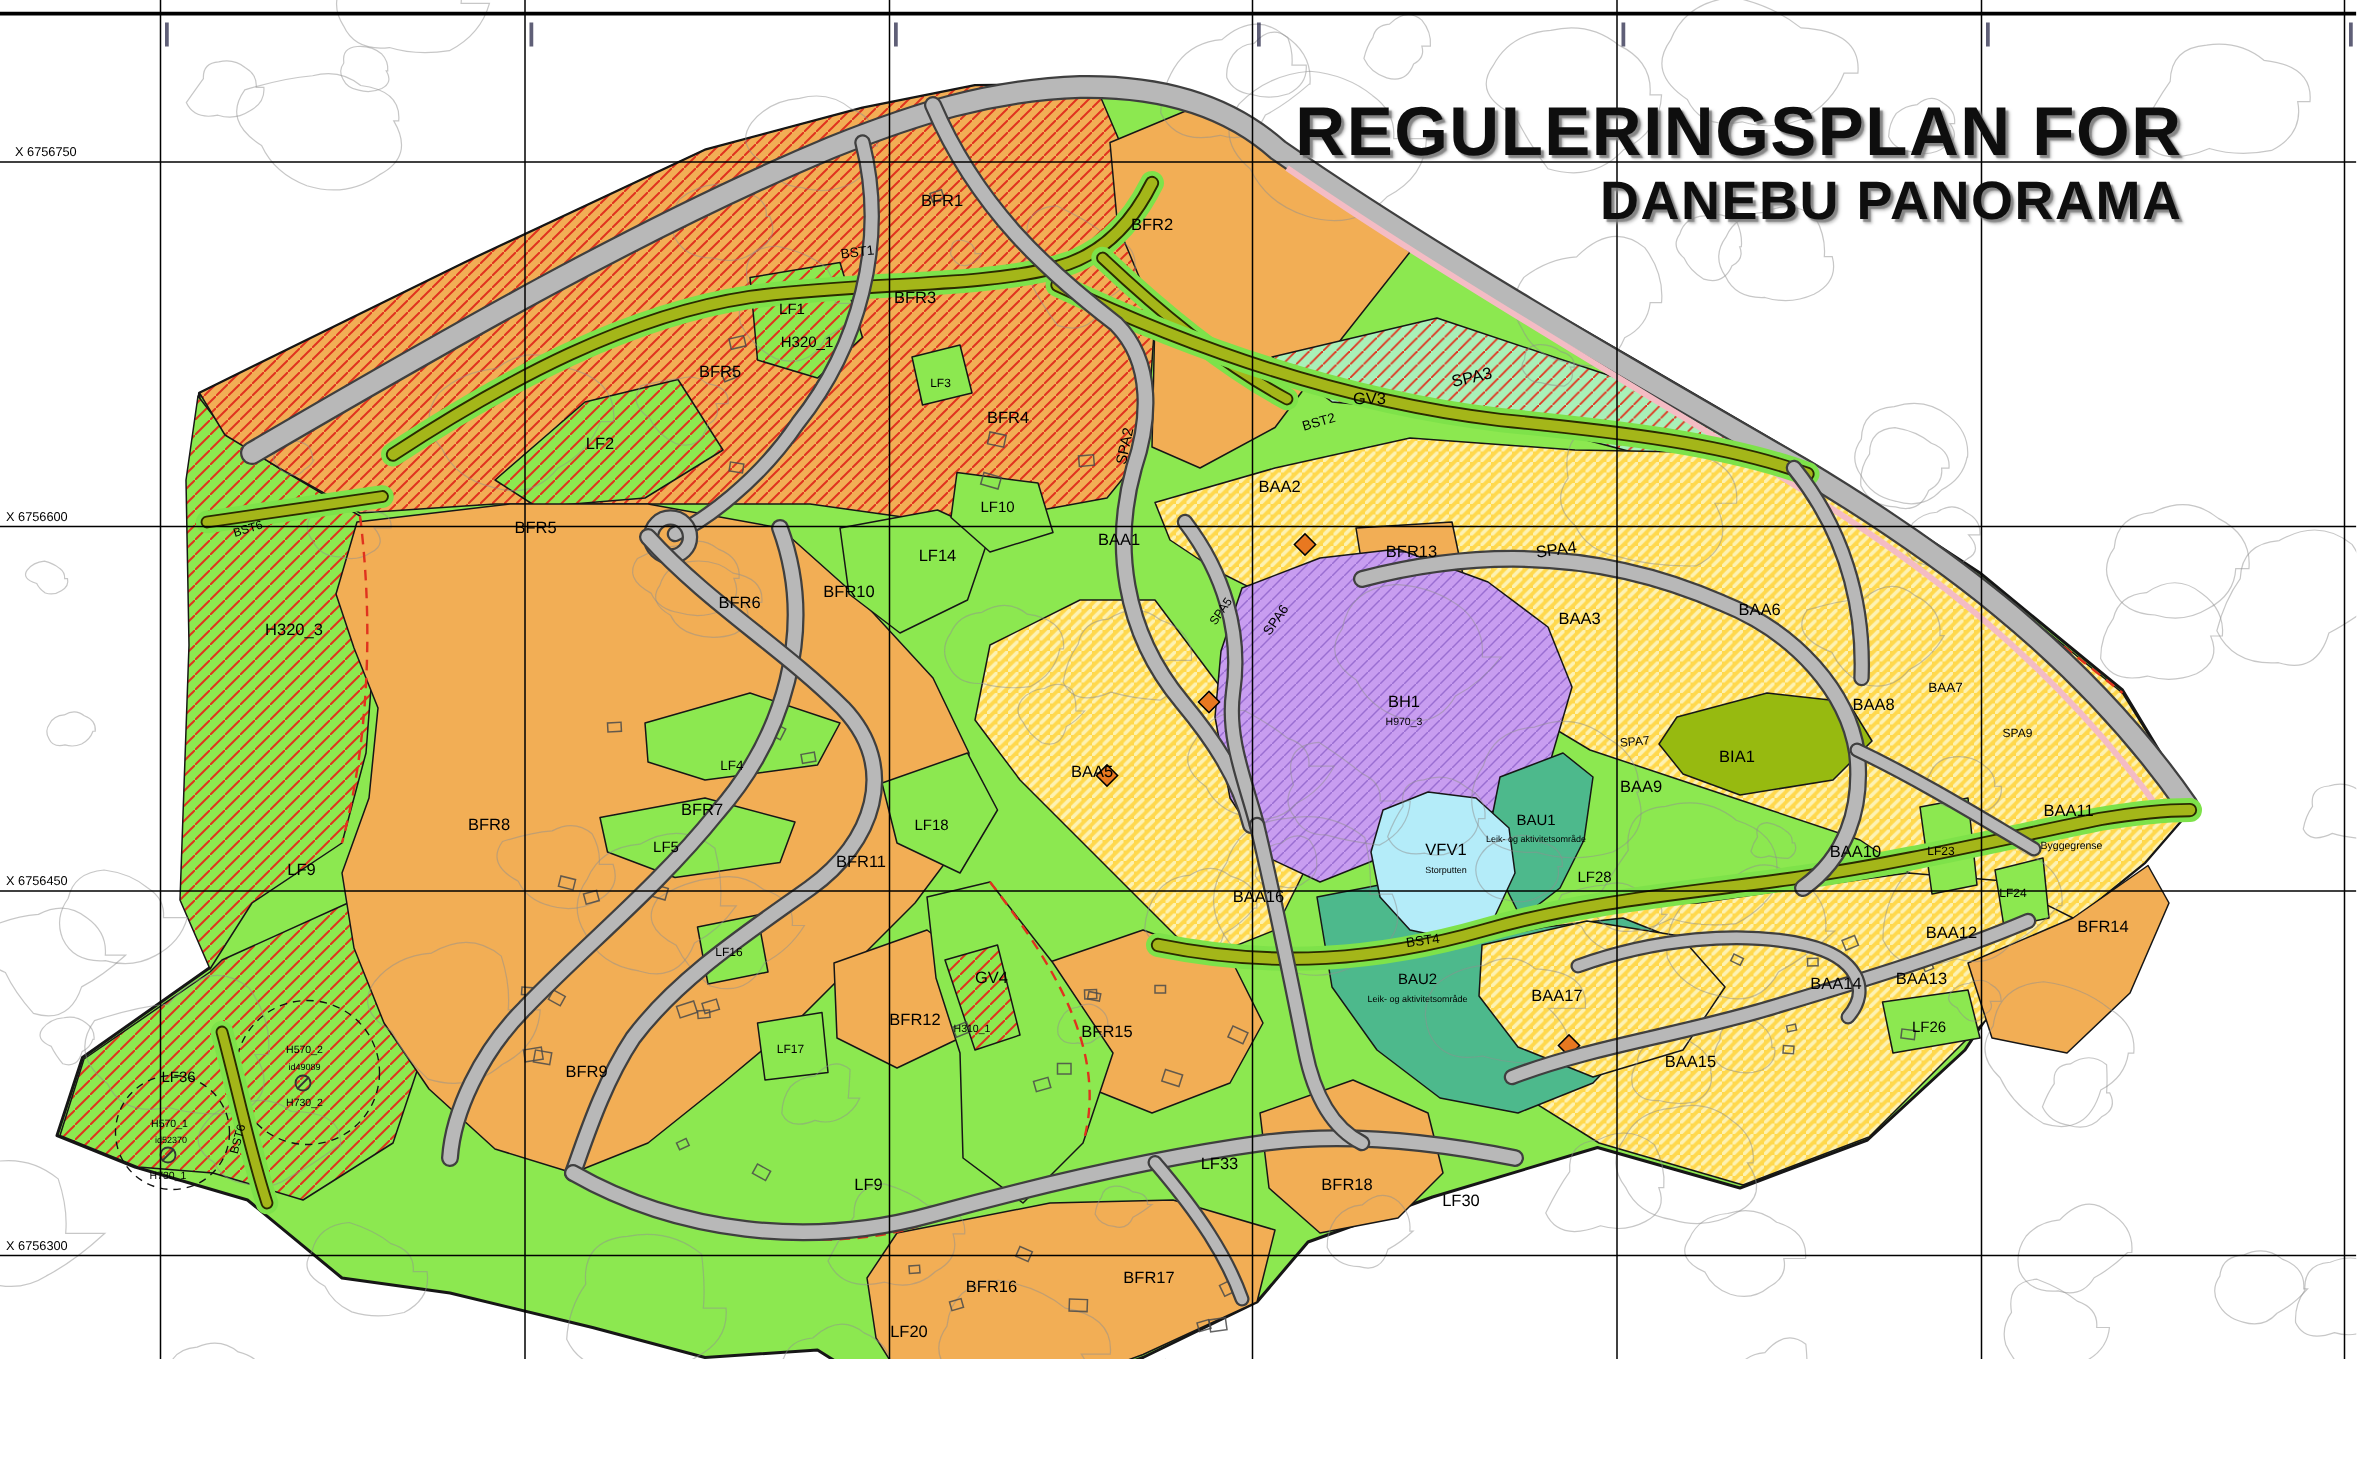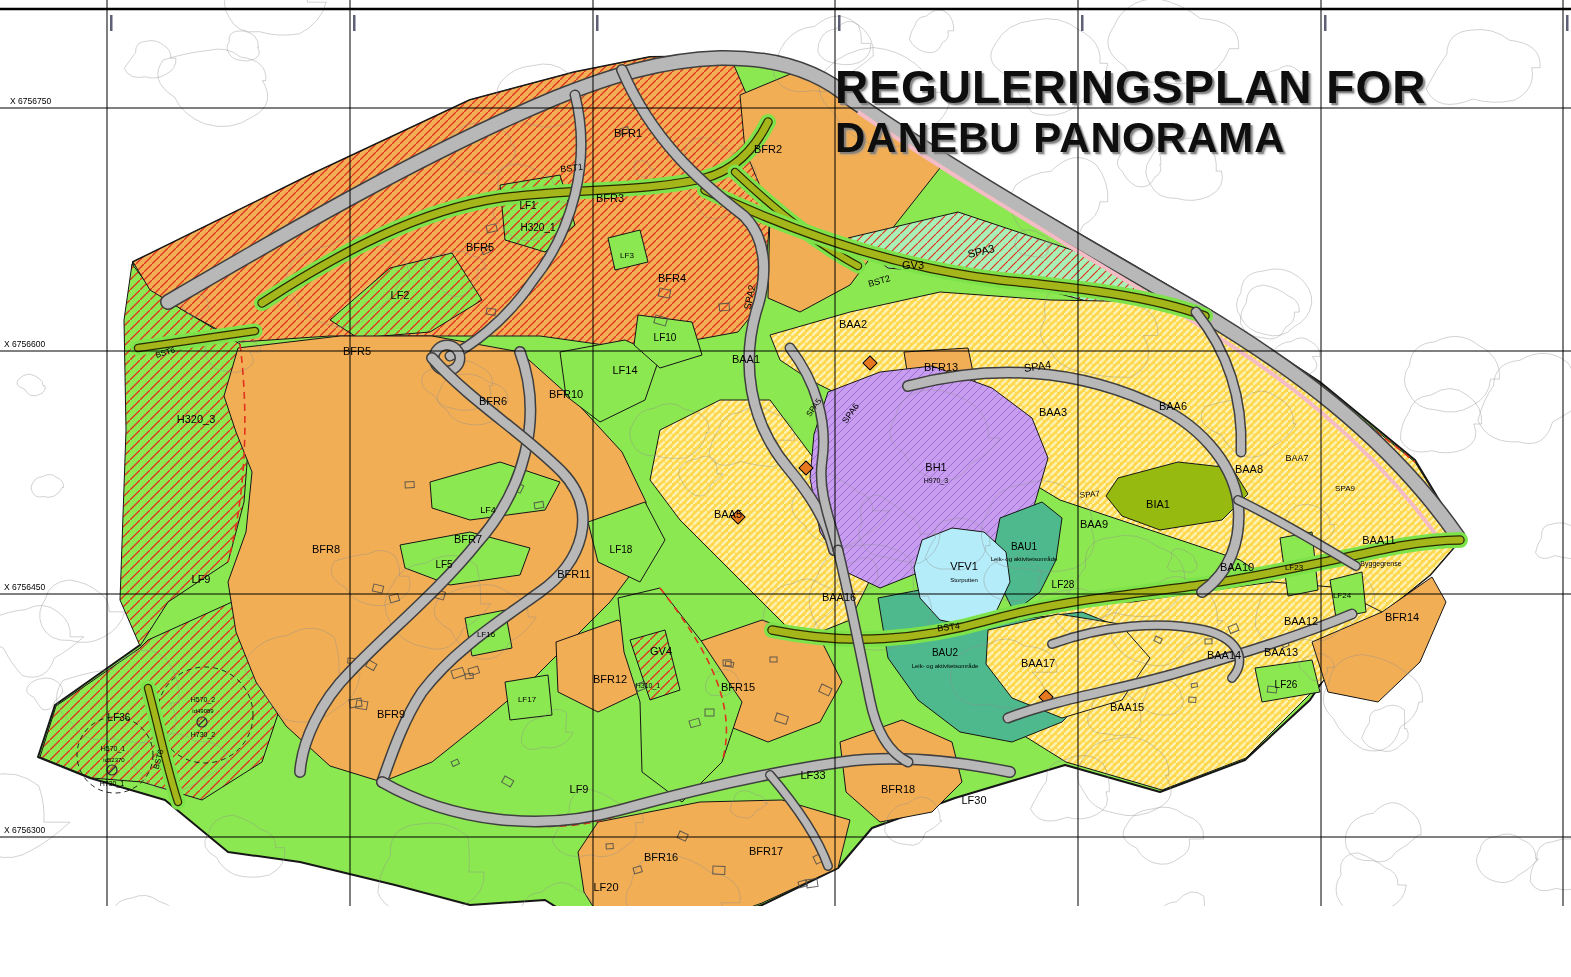--- a/index.html
+++ b/index.html
@@ -1,24 +1,24 @@
 <!DOCTYPE html>
 <html><head>
 <meta charset="utf-8">
 <style>
   html,body{margin:0;padding:0;background:#fff;}
   #stage{position:relative;width:1571px;height:906px;overflow:hidden;background:#fff;
          font-family:"Liberation Sans",sans-serif;}
   #map{position:absolute;left:0;top:0;}
-  #title-block{position:absolute;left:835px;top:62px;width:620px;text-align:left;
+  #title-block{position:absolute;left:835px;top:62px;width:620px;text-align:right;
     font-family:"Liberation Sans",sans-serif;font-weight:700;color:#0e0e0e;
     text-shadow:2px 2px 1px rgba(120,120,120,.85), 3px 3px 2px rgba(160,160,160,.5);
     line-height:1.12;letter-spacing:1px;pointer-events:none;}
   #title-block .t1{font-size:46px;}
-  #title-block .t2{font-size:42px;}
+  #title-block .t2{font-size:36px;}
   svg text{font-family:"Liberation Sans",sans-serif;fill:#000;}
 </style>
 </head>
 <body>
 
 <div id="stage">
   <svg id="map" width="1571" height="977" viewBox="0 0 1571 977">
     <defs>
       <pattern id="p-oh" width="8" height="8" patternUnits="userSpaceOnUse">
         <rect id="p-oh-bg" width="8" height="8" fill="#f2ae55"></rect>

